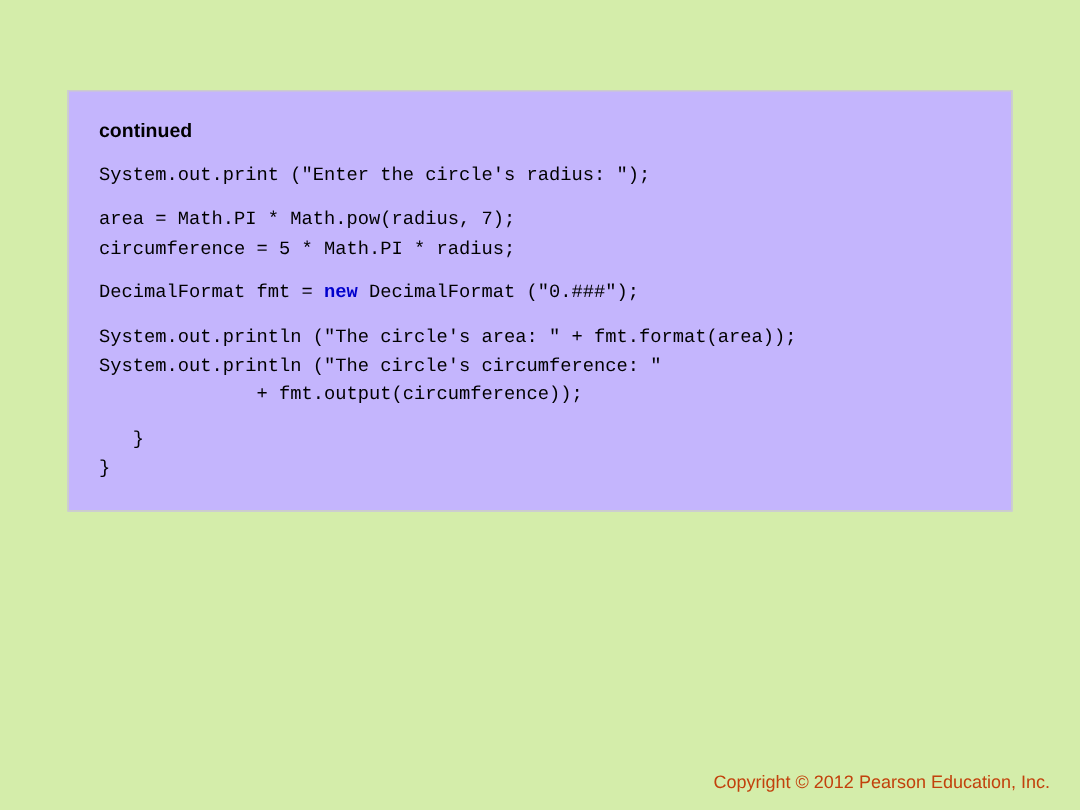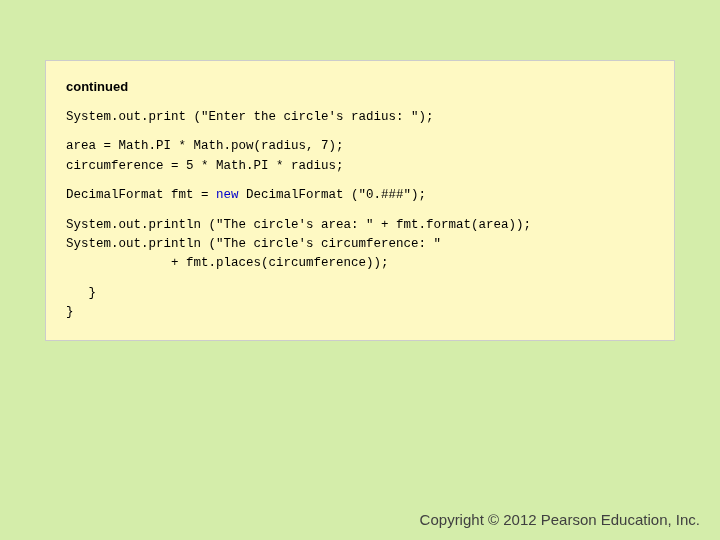--- a/index.html
+++ b/index.html
@@ -11,21 +11,21 @@
       font-family: Arial, sans-serif;
       position: relative;
       overflow: hidden;
     }
 
     .code-box {
       position: absolute;
       top: 60px;
       left: 45px;
       right: 45px;
-      background-color: #fef9c3;
+      background-color: #c4b5fd;
       border: 1px solid #cccccc;
       padding: 18px 20px 18px 20px;
     }
 
     .continued-label {
       font-family: Arial, sans-serif;
       font-size: 13px;
       font-weight: bold;
       color: #000000;
       margin-bottom: 14px;
@@ -46,32 +46,33 @@
       color: #000000;
       white-space: pre;
     }
 
     .code-green {
       color: #007700;
     }
 
     .code-blue {
       color: #0000cc;
+      font-weight: bold;
     }
 
     .closing-braces {
       margin-top: 4px;
     }
 
     .copyright {
       position: absolute;
       bottom: 12px;
       right: 20px;
-      font-size: 15px;
-      color: #404040;
+      font-size: 12px;
+      color: #c2410c;
     }
   </style>
 </head>
 <body>
 
 <div class="code-box">
   <div class="continued-label">continued</div>
 
   <div class="code-content">
 
@@ -84,21 +85,21 @@
       <span class="code-line">circumference = 5 * Math.PI * radius;</span>
     </div>
 
     <div class="code-block">
       <span class="code-line"><span>DecimalFormat fmt = </span><span class="code-blue">new</span><span> DecimalFormat ("0.###");</span></span>
     </div>
 
     <div class="code-block">
       <span class="code-line">System.out.println ("The circle's area: " + fmt.format(area));</span>
       <span class="code-line">System.out.println ("The circle's circumference: "</span>
-      <span class="code-line">              + fmt.places(circumference));</span>
+      <span class="code-line">              + fmt.output(circumference));</span>
     </div>
 
     <div class="closing-braces">
       <span class="code-line">   }</span>
       <span class="code-line">}</span>
     </div>
 
   </div>
 </div>
 

